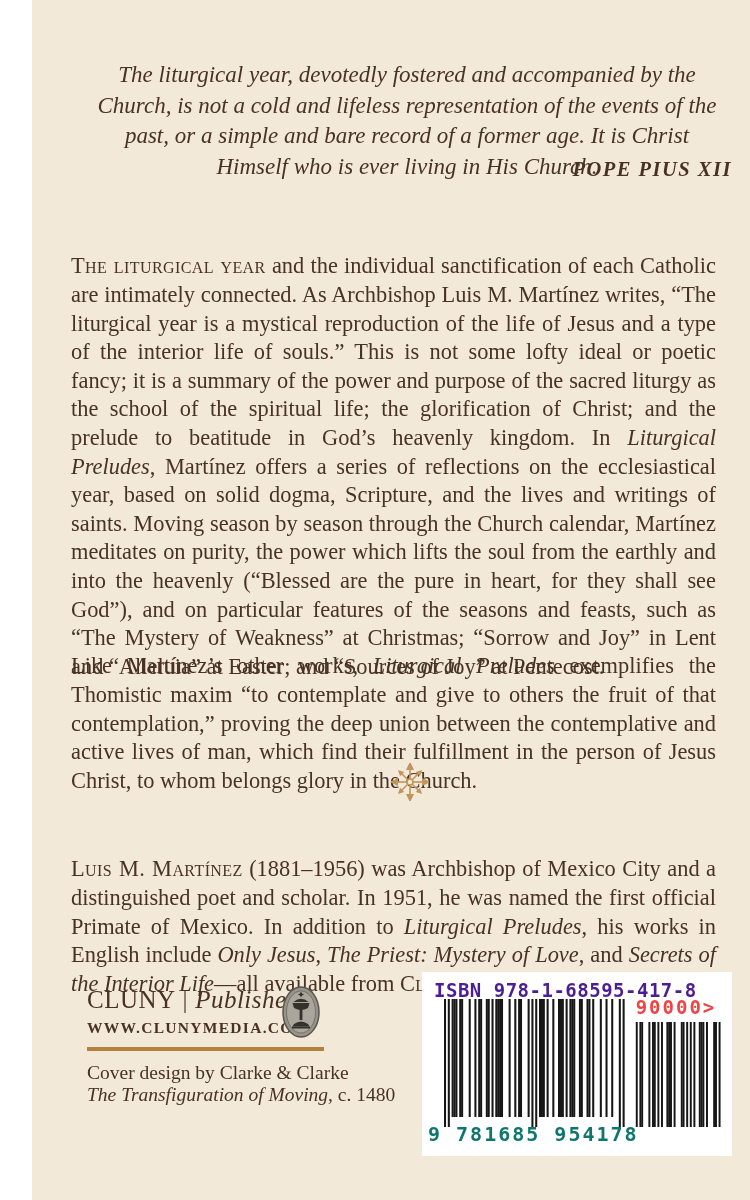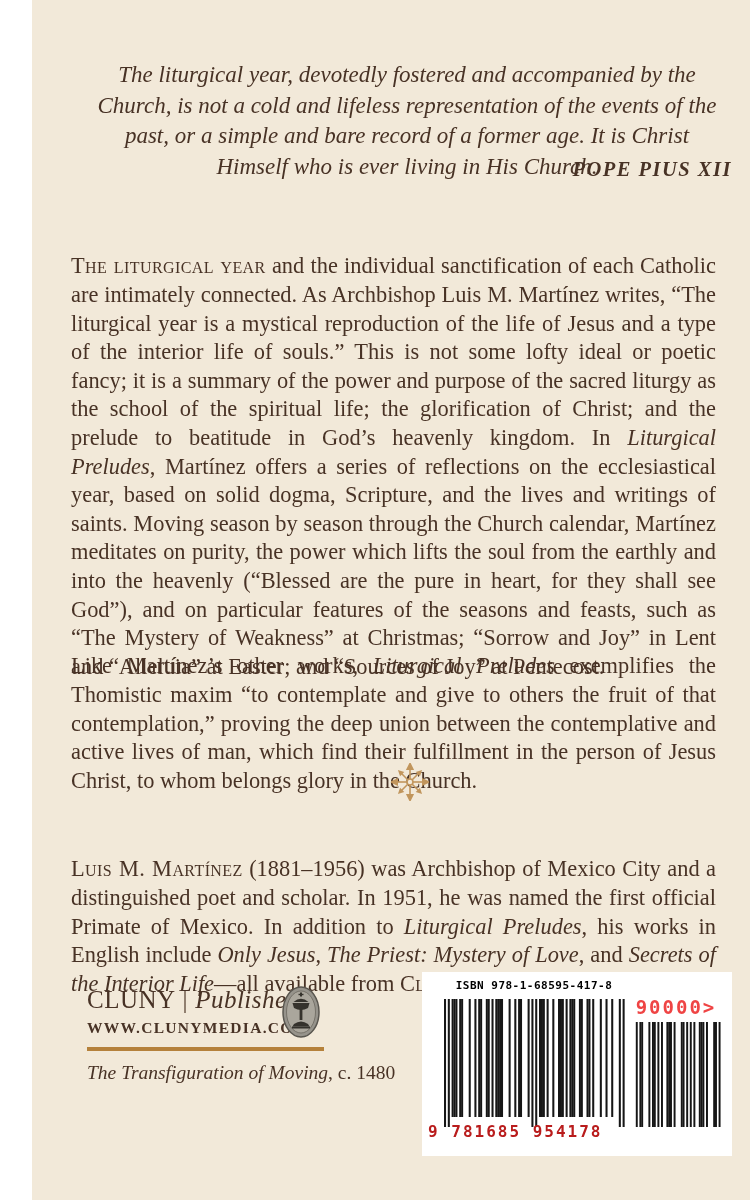--- a/index.html
+++ b/index.html
@@ -55,28 +55,28 @@
   .credits {
     position:absolute; left:55px; top:1062px;
     font-size:19.5px; line-height:21.8px;
   }
   .barcode-box {
     position:absolute; left:390px; top:972px; width:310px; height:184px;
     background:#ffffff;
   }
   .isbn-label {
     position:absolute; top:7px; left:12px; width:200px; text-align:center;
-    font-family:"DejaVu Sans Mono", monospace; font-size:11px; font-weight:bold;
-    letter-spacing:0.5px; color:#000000; white-space:nowrap;
+    font-family:"DejaVu Sans Mono", monospace; font-size:19px; font-weight:bold;
+    letter-spacing:0.5px; color:#4c1d95; white-space:nowrap;
   }
   .barcode-main { position:absolute; left:22px; top:27px; }
   .barcode-main-digits {
     position:absolute; left:6px; top:150px; width:206px;
-    font-family:"DejaVu Sans Mono", monospace; font-size:16px; font-weight:bold;
-    letter-spacing:2px; color:#b91c1c; white-space:nowrap;
+    font-family:"DejaVu Sans Mono", monospace; font-size:20px; font-weight:bold;
+    letter-spacing:2px; color:#0f766e; white-space:nowrap;text-align:center;
   }
   .barcode-price-code {
     position:absolute; left:208px; top:24px; width:92px; text-align:center;
     font-family:"DejaVu Sans Mono", monospace; font-size:19px; font-weight:bold;
     letter-spacing:2px; color:#ef4444;
   }
   .barcode-supp { position:absolute; left:212px; top:50px; }
 </style>
 </head>
 <body>
@@ -131,20 +131,21 @@
       <path d="M10.5 17 h17 l-1.5 5 q-7 4 -14 0 Z"></path>
       <rect x="17.6" y="22" width="2.8" height="12"></rect>
       <path d="M12 38 q7 -5 14 0 l1.5 2.5 h-17 Z"></path>
       <rect x="10" y="40.5" width="18" height="2"></rect>
     </g>
   </svg>
 
   <div class="credits-rule"></div>
 
   <div class="credits">
+    <div>Cover design by Clarke &amp; Clarke</div>
     <div><span class="seg-i">The Transfiguration of Moving</span><span class="seg-n">, c. 1480</span></div>
   </div>
 
   <div class="barcode-box">
     <div class="isbn-label">ISBN 978-1-68595-417-8</div>
     <div class="barcode-main" id="barcode-main"><svg xmlns="http://www.w3.org/2000/svg" width="181" height="128">
           <rect x="0.00" y="0" width="2.05" height="128" fill="#161616"></rect>
           <rect x="3.80" y="0" width="2.05" height="128" fill="#161616"></rect>
           <rect x="7.60" y="0" width="2.05" height="118" fill="#161616"></rect>
           <rect x="9.50" y="0" width="2.05" height="118" fill="#161616"></rect>

